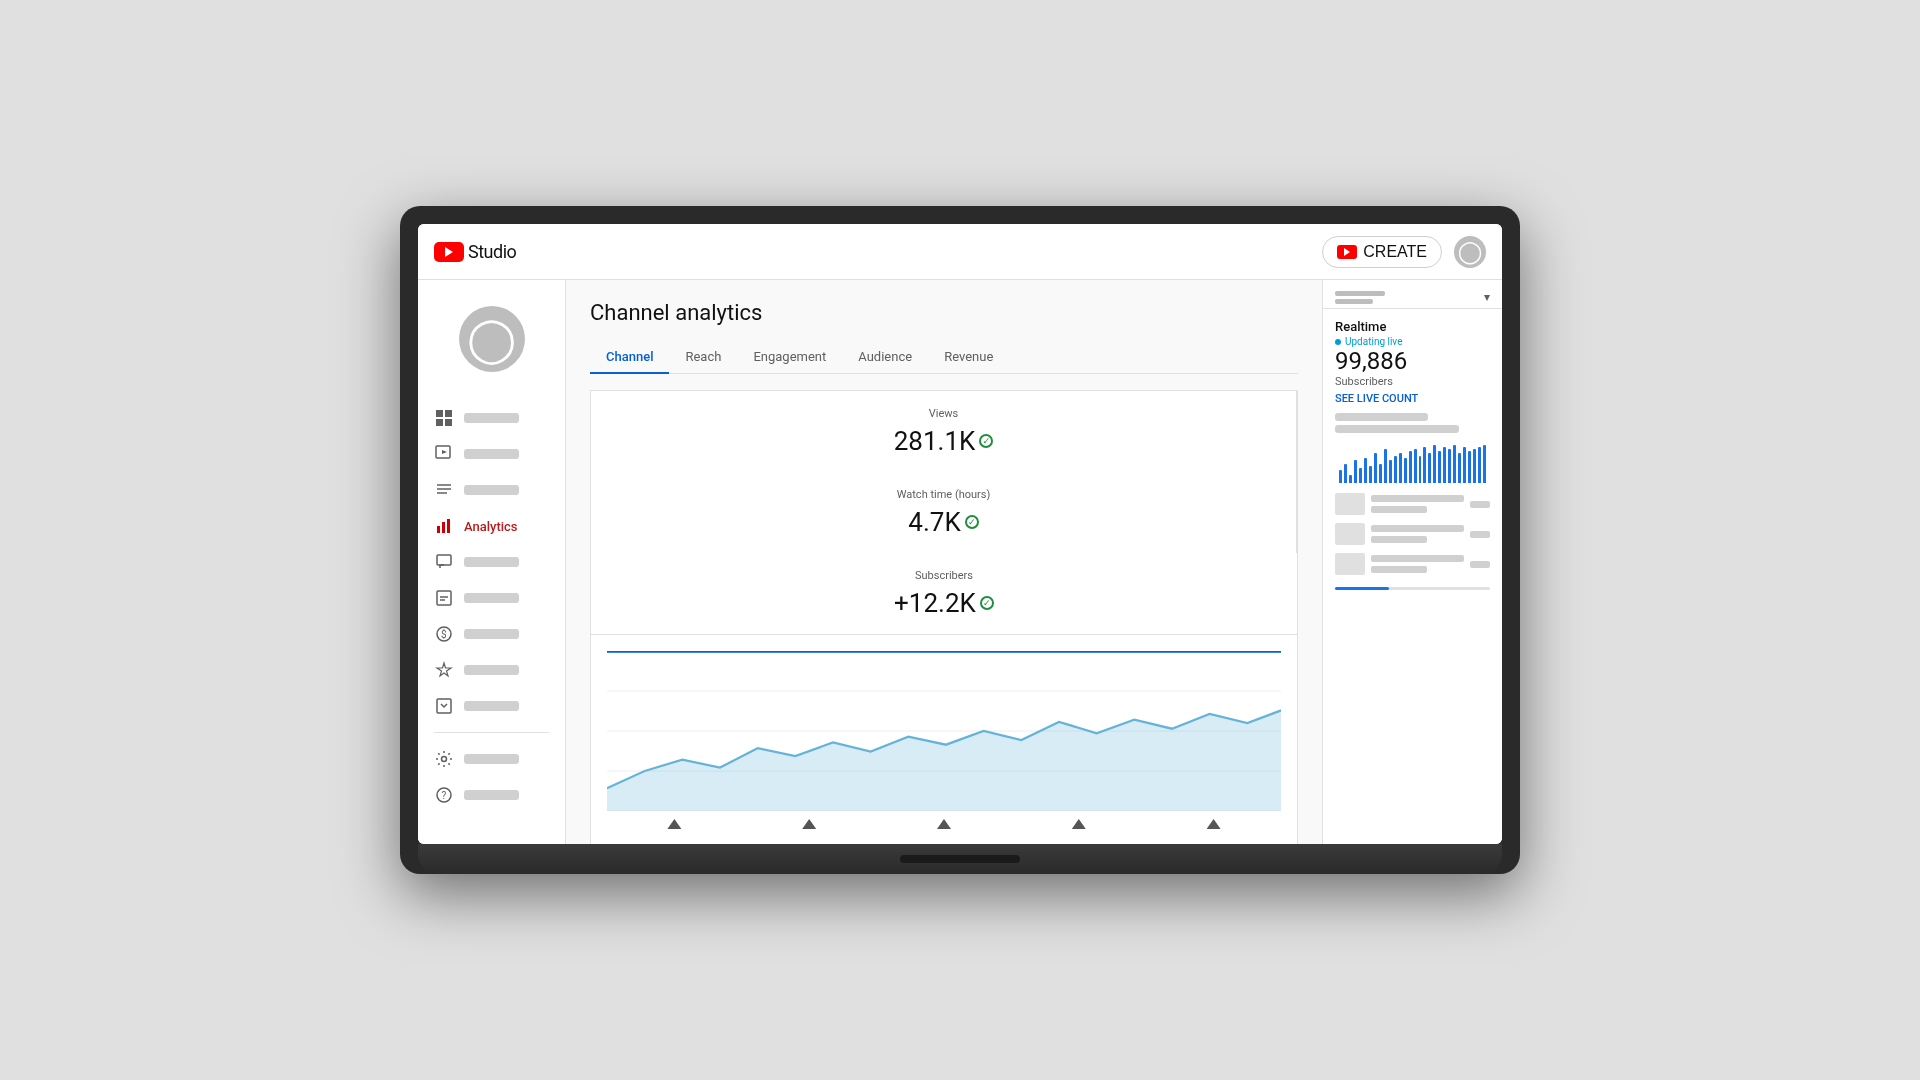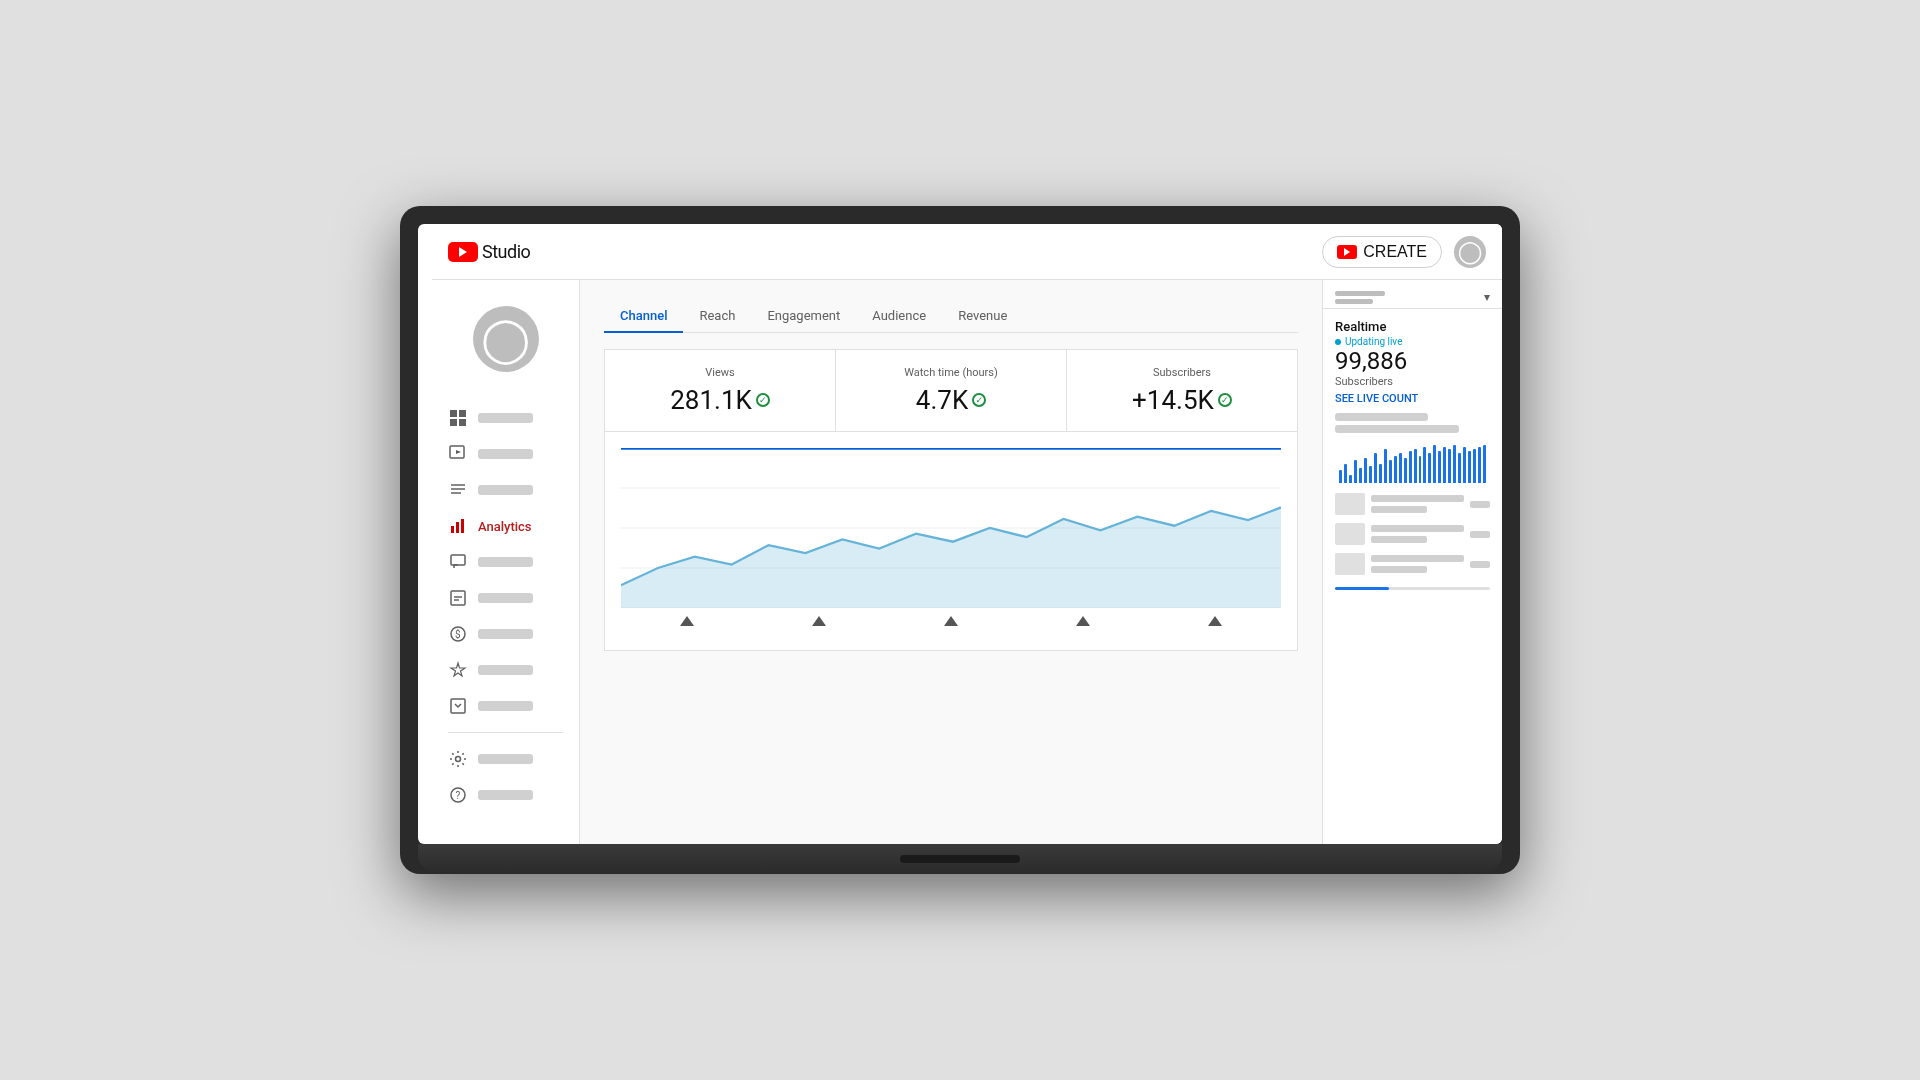--- a/index.html
+++ b/index.html
@@ -21,21 +21,20 @@
     }
 
     .laptop-screen {
       background: #fff;
       border-radius: 6px;
       overflow: hidden;
       width: 100%;
       height: 620px;
       display: flex;
       flex-direction: column;
-      padding-left: 14px;
     }
 
     .laptop-base {
       height: 30px;
       background: linear-gradient(to bottom, #3a3a3a, #2a2a2a);
       border-radius: 0 0 20px 20px;
       display: flex;
       justify-content: center;
       align-items: center;
     }
@@ -280,20 +279,21 @@
       font-weight: 500;
     }
 
     
     .stats-row {
       display: flex;
       background: #fff;
       border: 1px solid #e0e0e0;
       border-radius: 0;
       margin-bottom: 0;
+      flex-direction: column;
     }
 
     .stat-card {
       flex: 1;
       padding: 16px 24px;
       border-right: 1px solid #e0e0e0;
       text-align: center;
     }
 
     .stat-card:last-child {
@@ -681,20 +681,21 @@
                   <circle cx="9" cy="9" r="7" stroke="#606060" stroke-width="1.5"></circle>
                   <text x="6.5" y="13" font-size="10" fill="#606060">?</text>
                 </svg>
             </div>
             <div class="sidebar-label-bar"></div>
           </div>
         </div>
       </div>
 
       <div class="content">
+        <h1 class="page-title">Channel analytics</h1>
 
         <div class="tabs">
           <div class="tab active">Channel</div>
           <div class="tab">Reach</div>
           <div class="tab">Engagement</div>
           <div class="tab">Audience</div>
           <div class="tab">Revenue</div>
         </div>
 
         <div class="stats-row">
@@ -708,21 +709,21 @@
           <div class="stat-card">
             <div class="stat-label">Watch time (hours)</div>
             <div class="stat-value">
               <span>4.7K</span>
               <div class="stat-check">✓</div>
             </div>
           </div>
           <div class="stat-card">
             <div class="stat-label">Subscribers</div>
             <div class="stat-value">
-              <span>+14.5K</span>
+              <span>+12.2K</span>
               <div class="stat-check">✓</div>
             </div>
           </div>
         </div>
 
         <div class="chart-container">
           <div class="chart-wrapper">
             <svg class="chart-svg" viewBox="0 0 680 140" preserveAspectRatio="none">
 
               <line x1="0" y1="35" x2="680" y2="35" stroke="#e0e0e0" stroke-width="0.5"></line>

